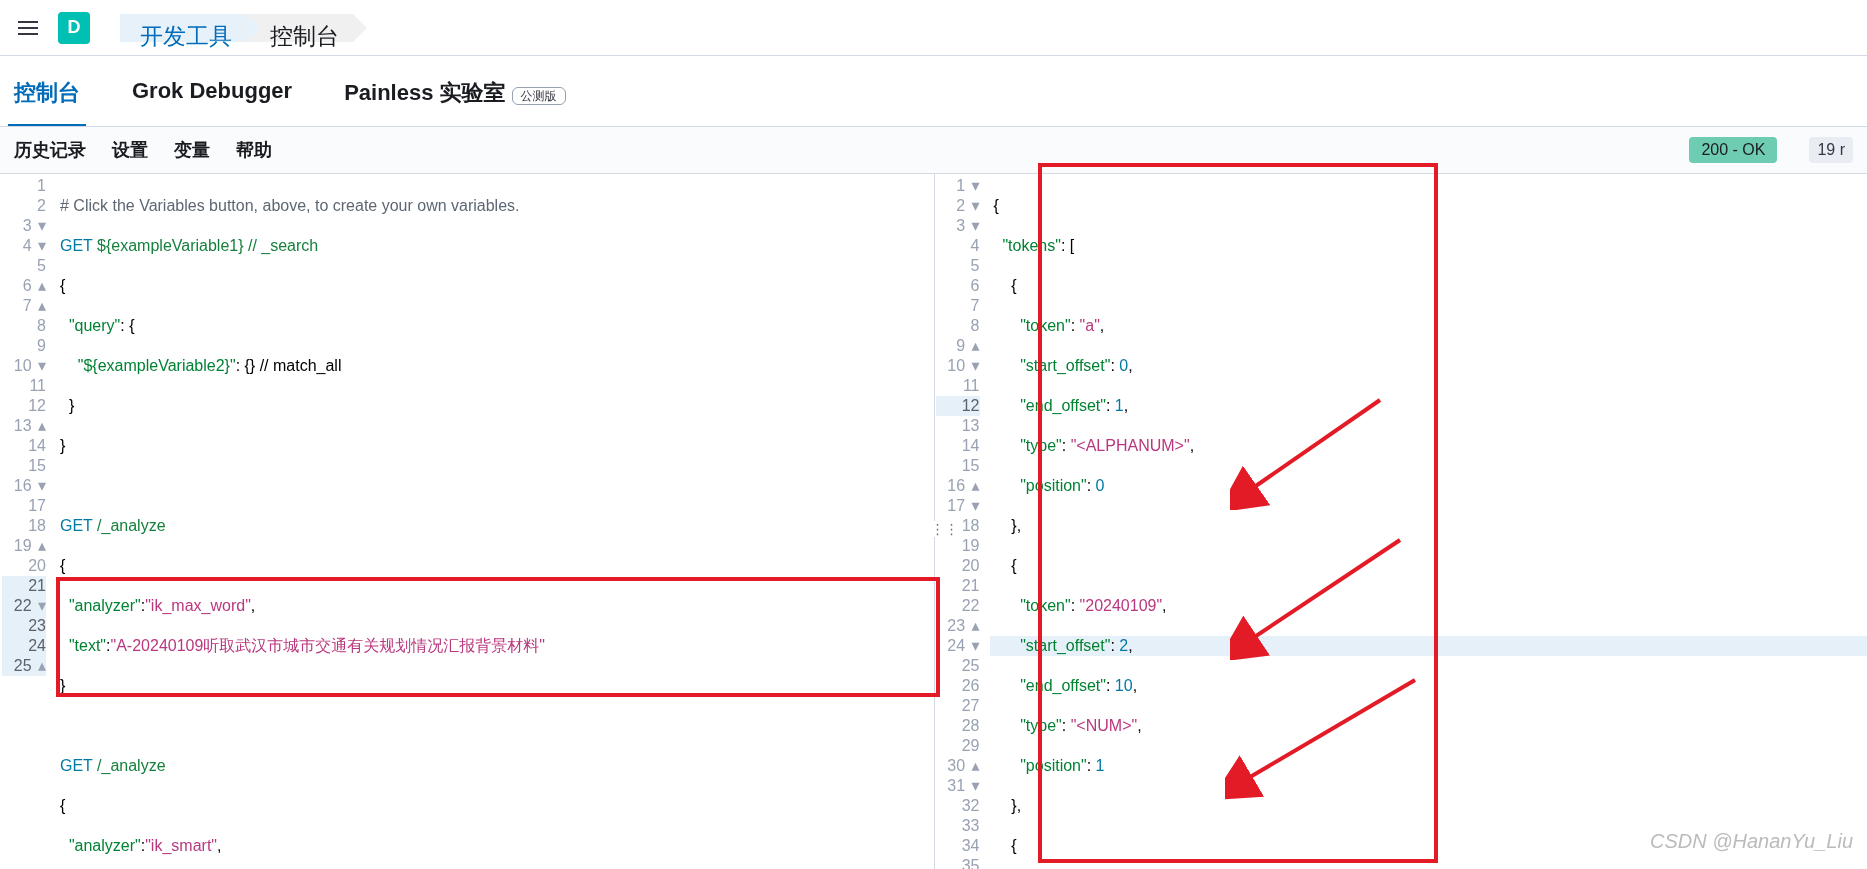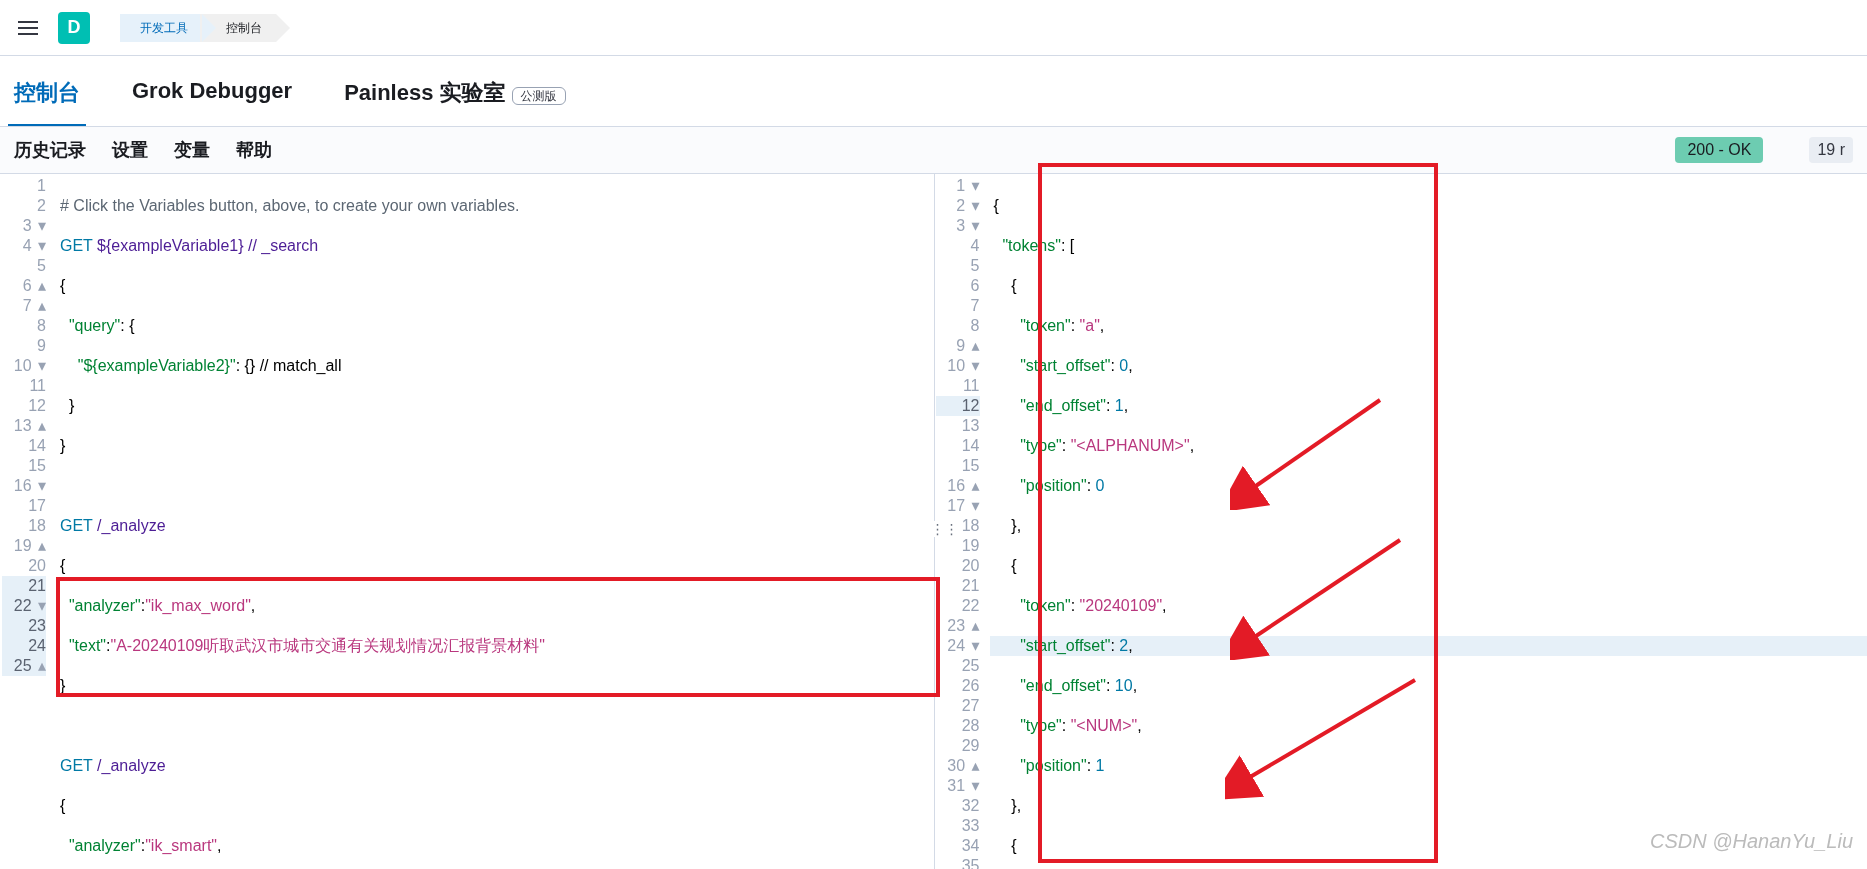--- a/index.html
+++ b/index.html
@@ -2,45 +2,45 @@
 <html><head>
   <meta charset="utf-8">
   <style>
     * { margin: 0; padding: 0; box-sizing: border-box; font-family: -apple-system, "Segoe UI", Helvetica, Arial, sans-serif; }
     body { background: #fff; width: 1867px; height: 869px; position: relative; overflow: hidden; }
     .top-header { height: 56px; display: flex; align-items: center; padding: 0 12px; border-bottom: 1px solid #d3dae6; }
     .menu-icon { cursor: pointer; padding: 6px; display: flex; flex-direction: column; gap: 4px; }
     .menu-icon span { display: block; width: 20px; height: 2px; background: #343741; }
     .logo-badge { width: 32px; height: 32px; background: #00bfb3; border-radius: 4px; display: flex; align-items: center; justify-content: center; color: #fff; font-weight: 700; font-size: 18px; margin-left: 14px; }
     .breadcrumb { display: flex; align-items: center; margin-left: 30px; }
-    .crumb { height: 28px; line-height: 28px; padding: 0 14px 0 20px; background: #e6f1fa; color: #006bb8; font-size: 12px; position: relative; cursor: pointer; font-weight: 400; }
+    .crumb { height: 28px; line-height: 28px; padding: 8px 14px 0 20px; background: #e6f1fa; color: #006bb8; font-size: 23px; position: relative; cursor: pointer; font-weight: 400; }
     .crumb::after { content: ''; position: absolute; right: -14px; top: 0; border-top: 14px solid transparent; border-bottom: 14px solid transparent; border-left: 14px solid #e6f1fa; z-index: 1; }
     .crumb.second { background: #f0f0f0; color: #1a1c21; padding-left: 26px; margin-left: -2px; }
     .crumb.second::after { border-left-color: #f0f0f0; }
     .tabs { padding: 14px 0 0 8px; display: flex; gap: 40px; border-bottom: 1px solid #d3dae6; }
     .tab { padding: 8px 6px 18px; font-size: 22px; font-weight: 700; color: #1a1c21; cursor: pointer; position: relative; }
     .tab.active { color: #006bb8; }
     .tab.active::after { content: ''; position: absolute; bottom: 0; left: 0; right: 0; height: 2px; background: #006bb8; }
     .badge-beta { border: 1px solid #98a2b3; border-radius: 6px; padding: 1px 8px; font-size: 12px; font-weight: 400; margin-left: 6px; color: #343741; text-align: right; }
     .toolbar { display: flex; align-items: center; padding: 10px 14px; gap: 26px; border-bottom: 1px solid #d3dae6; background: #fafbfd; }
     .tool-link { font-size: 18px; color: #1a1c21; cursor: pointer; font-weight: 700; }
     .spacer { flex: 1; }
     .status-pill { background: #6dccb1; color: #1a1c21; padding: 4px 12px; border-radius: 4px; font-size: 16px; font-weight: 500; }
-    .time-pill { background: #e9edf3; padding: 4px 8px; border-radius: 4px; font-size: 16px; margin-left: 20px; color: #343741; }
+    .time-pill { background: #e9edf3; padding: 4px 8px; border-radius: 4px; font-size: 16px; margin-left: 6px; color: #343741; }
     .work { display: flex; height: calc(100% - 160px); position: relative; }
     .pane { width: 50%; display: flex; font-family: "Consolas","Menlo",monospace; font-size: 16px; line-height: 20px; position: relative; }
     .gutter { width: 56px; text-align: right; padding: 2px 10px 2px 2px; color: #98a2b3; background: #fff; user-select: none; }
     .gutter div { height: 20px; }
     .gutter .hl { background: #e6f0f8; color: #5a6270; }
     .code { flex: 1; padding: 2px 0; white-space: pre; position: relative; }
     .code .line { height: 20px; padding-left: 4px; }
     .line.hl { background: #e6f0f8; }
     .cc { color: #5c6773; }
     .cm { color: #0079a5; }
-    .cu { color: #4c1d95; }
+    .cu { color: #15803d; }
     .ck { color: #008233; }
     .cs { color: #b9377e; }
     .fold { display: inline-block; width: 10px; color: #98a2b3; }
     .separator { position: absolute; left: 50%; top: 0; bottom: 0; width: 1px; background: #d3dae6; }
     .sep-handle { position: absolute; left: calc(50% - 3px); top: 50%; transform: translateY(-50%); font-size: 14px; color: #69707d; cursor: col-resize; background: #fff; }
     .red-box-left { position: absolute; left: 56px; top: 577px; width: 884px; height: 120px; border: 4px solid #e31b26; pointer-events: none; z-index: 5; }
     .red-box-right { position: absolute; left: 1038px; top: 163px; width: 400px; height: 700px; border: 4px solid #e31b26; pointer-events: none; z-index: 5; }
     .arrow { position: absolute; z-index: 6; pointer-events: none; }
     .watermark { position: absolute; right: 14px; bottom: 16px; color: #bbb; font-size: 20px; font-style: italic; pointer-events: none; z-index: 20; font-family: sans-serif; }
   </style>

